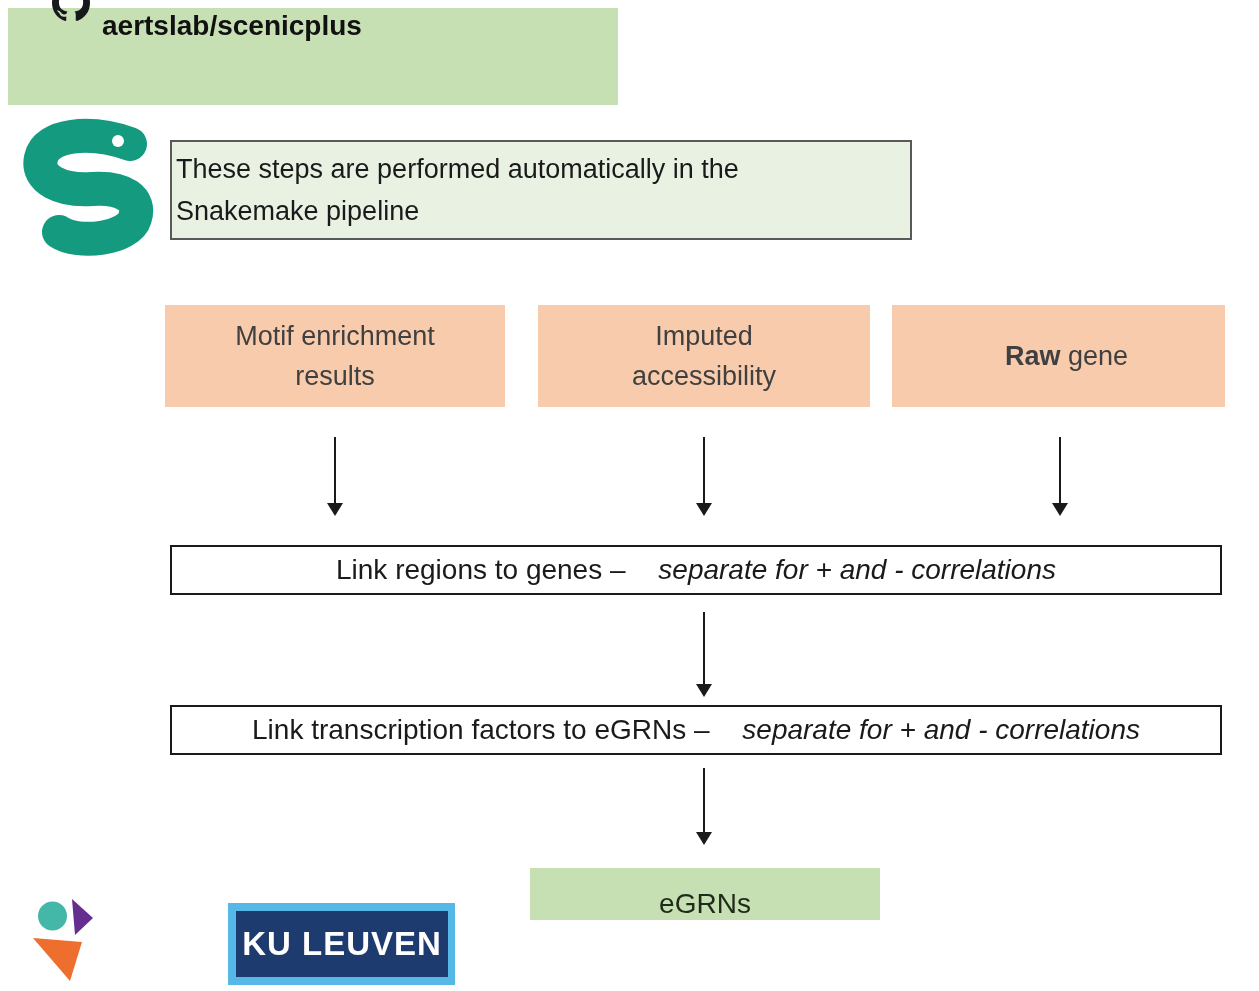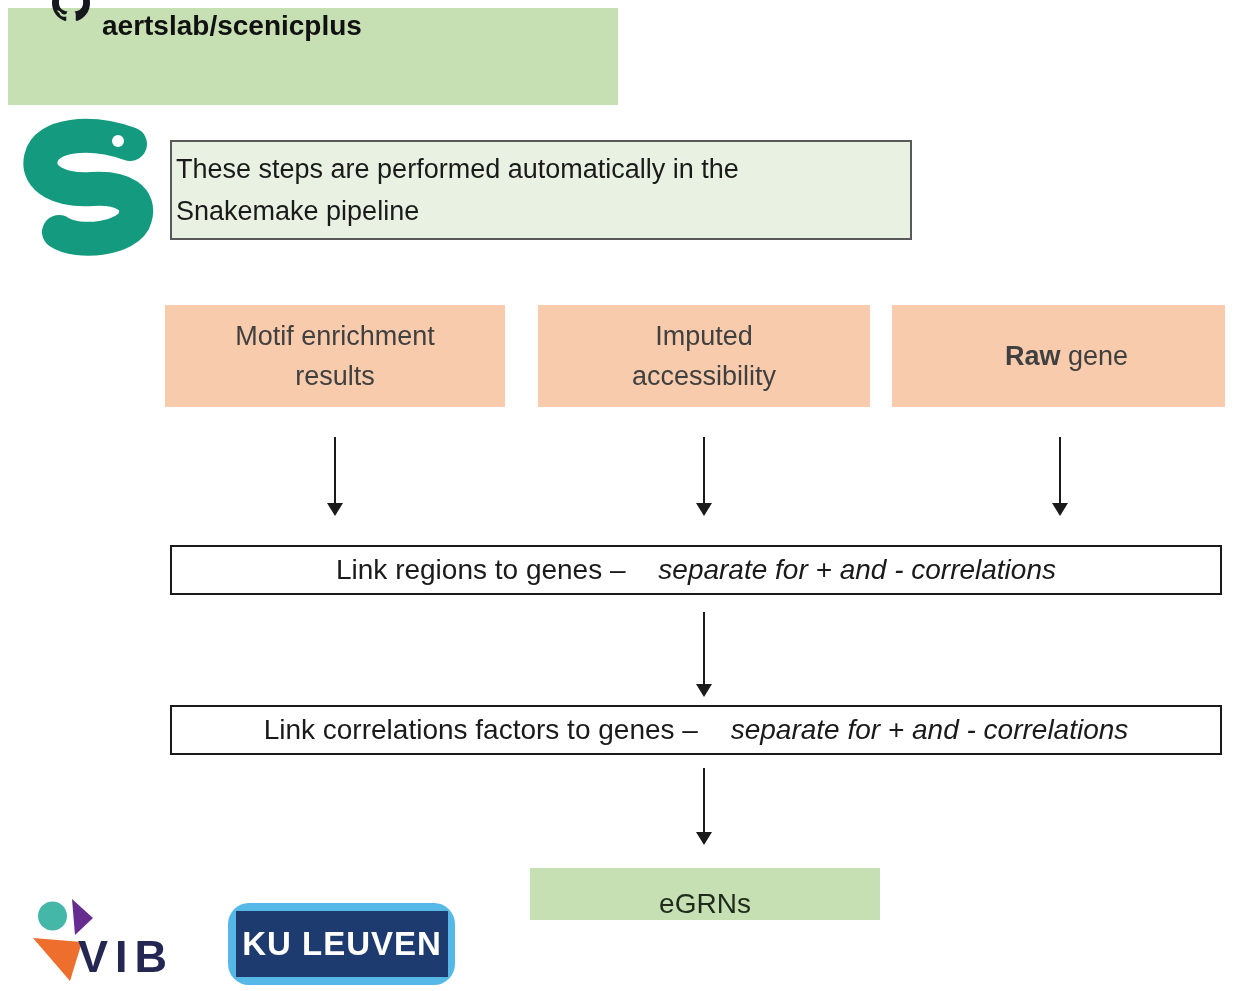--- a/index.html
+++ b/index.html
@@ -119,21 +119,20 @@
   .vib-text {
     position: absolute; left: 58px; top: 46px;
     font-size: 45px; font-weight: 800;
     letter-spacing: 7px;
     color: #232752;
   }
   .kul-logo {
     position: absolute; left: 228px; top: 903px;
     width: 227px; height: 82px;
     background: #55b8e6;
-    border-radius: 21px;
   }
   .kul-inner {
     position: absolute; left: 8px; top: 8px; right: 7px; bottom: 8px;
     background: #1d3b6e;
     display: flex;
     align-items: center;
     justify-content: center;
   }
   .kul-text {
     color: #ffffff;
@@ -200,39 +199,38 @@
   <div class="step-box step-1">
     <span>Link regions to genes – </span><i>separate for + and - correlations</i>
   </div>
 
   <div class="arrow arrow-4">
       <div class="shaft"></div>
       <div class="head"></div>
     </div>
 
   <div class="step-box step-2">
-    <span>Link correlations factors to genes – </span><i>separate for + and - correlations</i>
+    <span>Link transcription factors to eGRNs – </span><i>separate for + and - correlations</i>
   </div>
 
   <div class="arrow arrow-5">
       <div class="shaft"></div>
       <div class="head"></div>
     </div>
 
   <div class="output-box">
     <span>eGRNs</span>
   </div>
 
   <div class="vib-logo">
     <svg class="vib-mark" viewBox="0 0 90 100">
       <circle cx="32.5" cy="31" r="14.5" fill="#45b7a8"></circle>
       <polygon points="52,14 73,33 55,50" fill="#662d91"></polygon>
       <polygon points="13,53 62,57 50,96" fill="#ee6f2d"></polygon>
     </svg>
-    <span class="vib-text">VIB</span>
   </div>
 
   <div class="kul-logo">
     <div class="kul-inner">
       <span class="kul-text">KU LEUVEN</span>
     </div>
   </div>
 
 </div>
 

